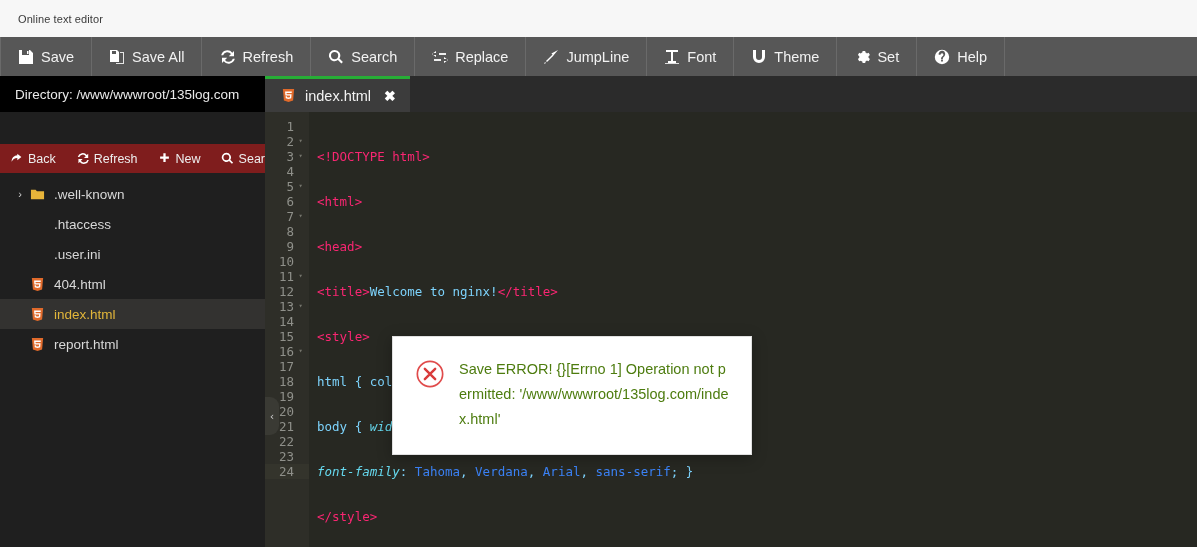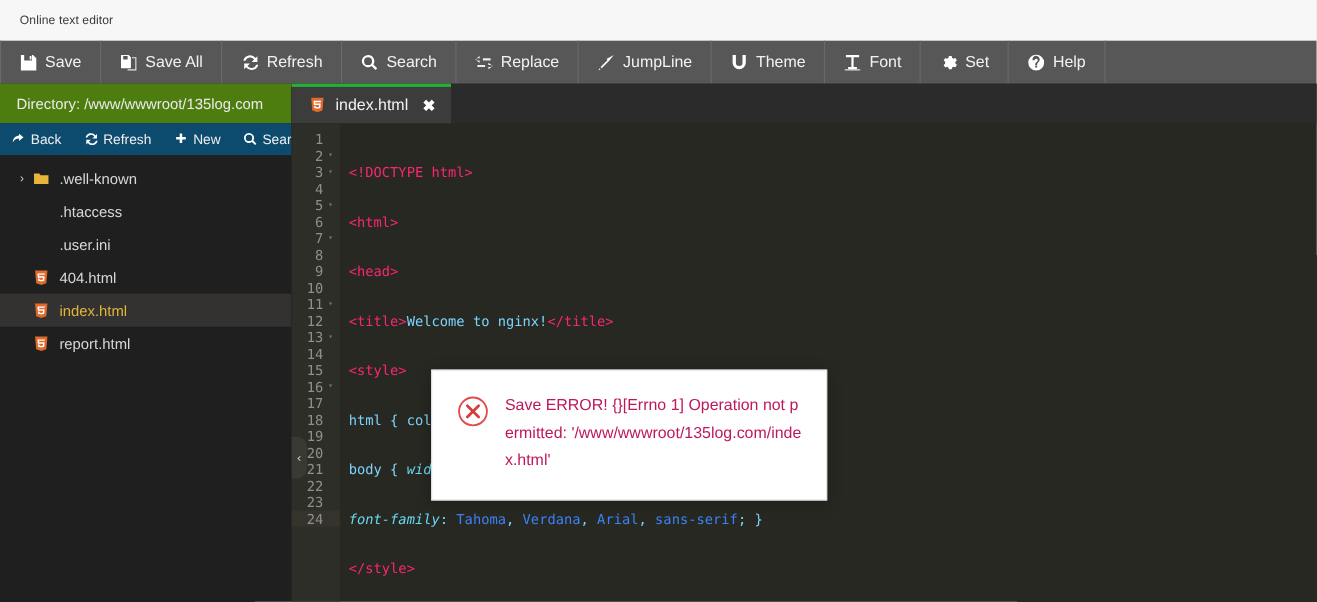--- a/index.html
+++ b/index.html
@@ -59,33 +59,34 @@
   
   #sidebar {
     width: 265px;
     background: #1f1f1f;
     display: flex;
     flex-direction: column;
     flex: 0 0 265px;
   }
   #directory-bar {
     height: 36px;
-    background: #4d7c0f;
+    background: #000000;
     display: flex;
     align-items: center;
     padding-left: 15px;
     color: #eaeaea;
     font-size: 13.5px;
     white-space: nowrap;
   }
   #file-toolbar {
     height: 29px;
-    background: #0c4a6e;
+    background: #7f1d1d;
     display: flex;
     align-items: stretch;
+    margin-top: 32px;
   }
   .ft-btn {
     display: flex;
     align-items: center;
     gap: 5px;
     padding: 0 10px;
     color: #eee;
     font-size: 12.5px;
     cursor: pointer;
     user-select: none;
@@ -242,21 +243,21 @@
     gap: 14px;
     padding: 20px 22px 22px 22px;
     z-index: 10;
   }
   #error-dialog .err-icon { flex: 0 0 30px; margin-top: 2px; }
   #error-dialog .err-icon svg { width: 30px; height: 30px; }
   #error-dialog .err-text {
     font-family: "Liberation Sans", sans-serif;
     font-size: 14.5px;
     line-height: 25px;
-    color: #be185d;
+    color: #4d7c0f;
     word-break: break-all;
   }
 </style>
 </head>
 <body>
 
 <div id="app-title-bar">
   <span class="title">Online text editor</span>
 </div>
 
@@ -307,33 +308,33 @@
     <span class="ic">
       <svg viewBox="0 0 16 16">
           <path d="M15 1L8.4 4.6l2 2L15 1zM9.6 5.4 3 12l1 1 6.6-6.6-1-1zM2 13l-1 2 2-1-1-1z"></path>
         </svg>
     </span>
     <span>JumpLine</span>
   </div>
   <div class="tb-btn">
     <span class="ic">
       <svg viewBox="0 0 16 16">
-          <path d="M2 1h3v7a3 3 0 0 0 6 0V1h3v7a6 6 0 0 1-12 0V1z"></path>
-        </svg>
-    </span>
-    <span>Theme</span>
-  </div>
-  <div class="tb-btn">
-    <span class="ic">
-      <svg viewBox="0 0 16 16">
           <path d="M2 1h12v2H9v9h3v2H4v-2h3V3H2V1z"></path>
           <path d="M1 14h14v1H1z" opacity=".8"></path>
         </svg>
     </span>
     <span>Font</span>
+  </div>
+  <div class="tb-btn">
+    <span class="ic">
+      <svg viewBox="0 0 16 16">
+          <path d="M2 1h3v7a3 3 0 0 0 6 0V1h3v7a6 6 0 0 1-12 0V1z"></path>
+        </svg>
+    </span>
+    <span>Theme</span>
   </div>
   <div class="tb-btn">
     <span class="ic">
       <svg viewBox="0 0 16 16">
           <path d="M8 5.2A2.8 2.8 0 1 0 8 10.8 2.8 2.8 0 0 0 8 5.2zm6.5 3.6.1-.8-.1-.8 1.4-1.1-1.3-2.3-1.7.6a5.8 5.8 0 0 0-1.4-.8L11.2 2H8.6l-.3 1.6a5.8 5.8 0 0 0-1.4.8l-1.7-.6L3.9 6.1 5.3 7.2l-.1.8.1.8L3.9 10l1.3 2.3 1.7-.6c.4.3.9.6 1.4.8l.3 1.5h2.6l.3-1.6c.5-.2 1-.4 1.4-.8l1.7.6 1.3-2.3-1.4-1.1z"></path>
         </svg>
     </span>
     <span>Set</span>
   </div>
   <div class="tb-btn">

